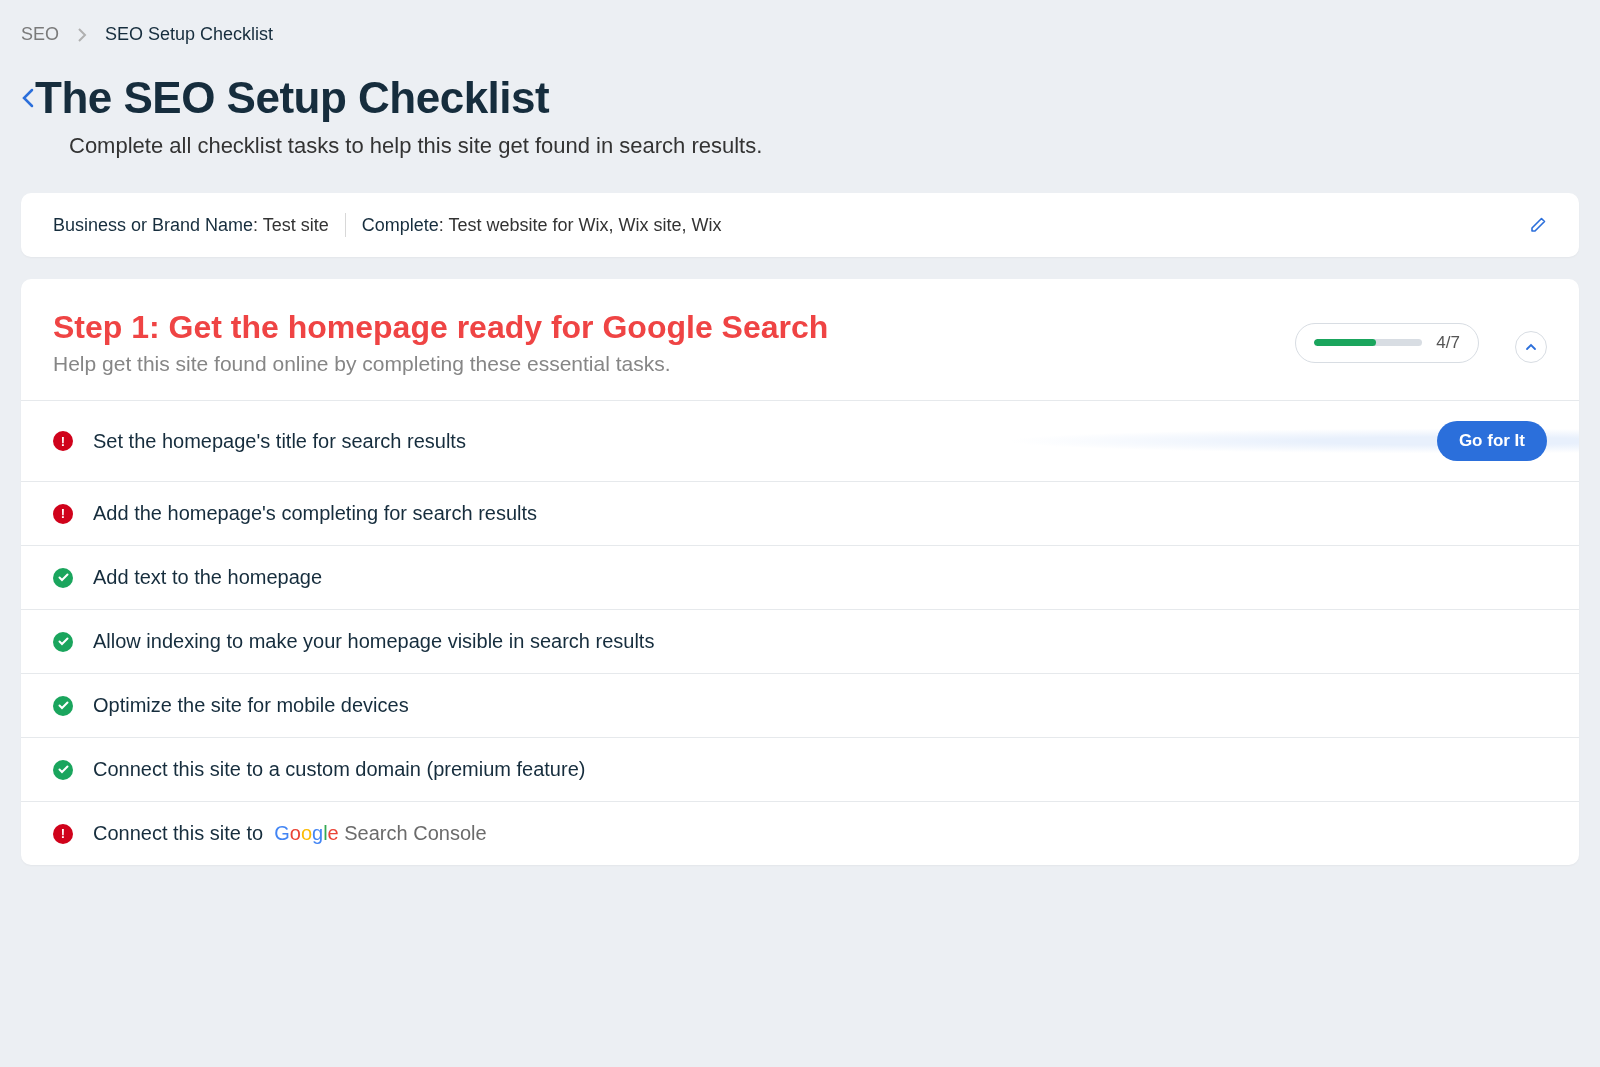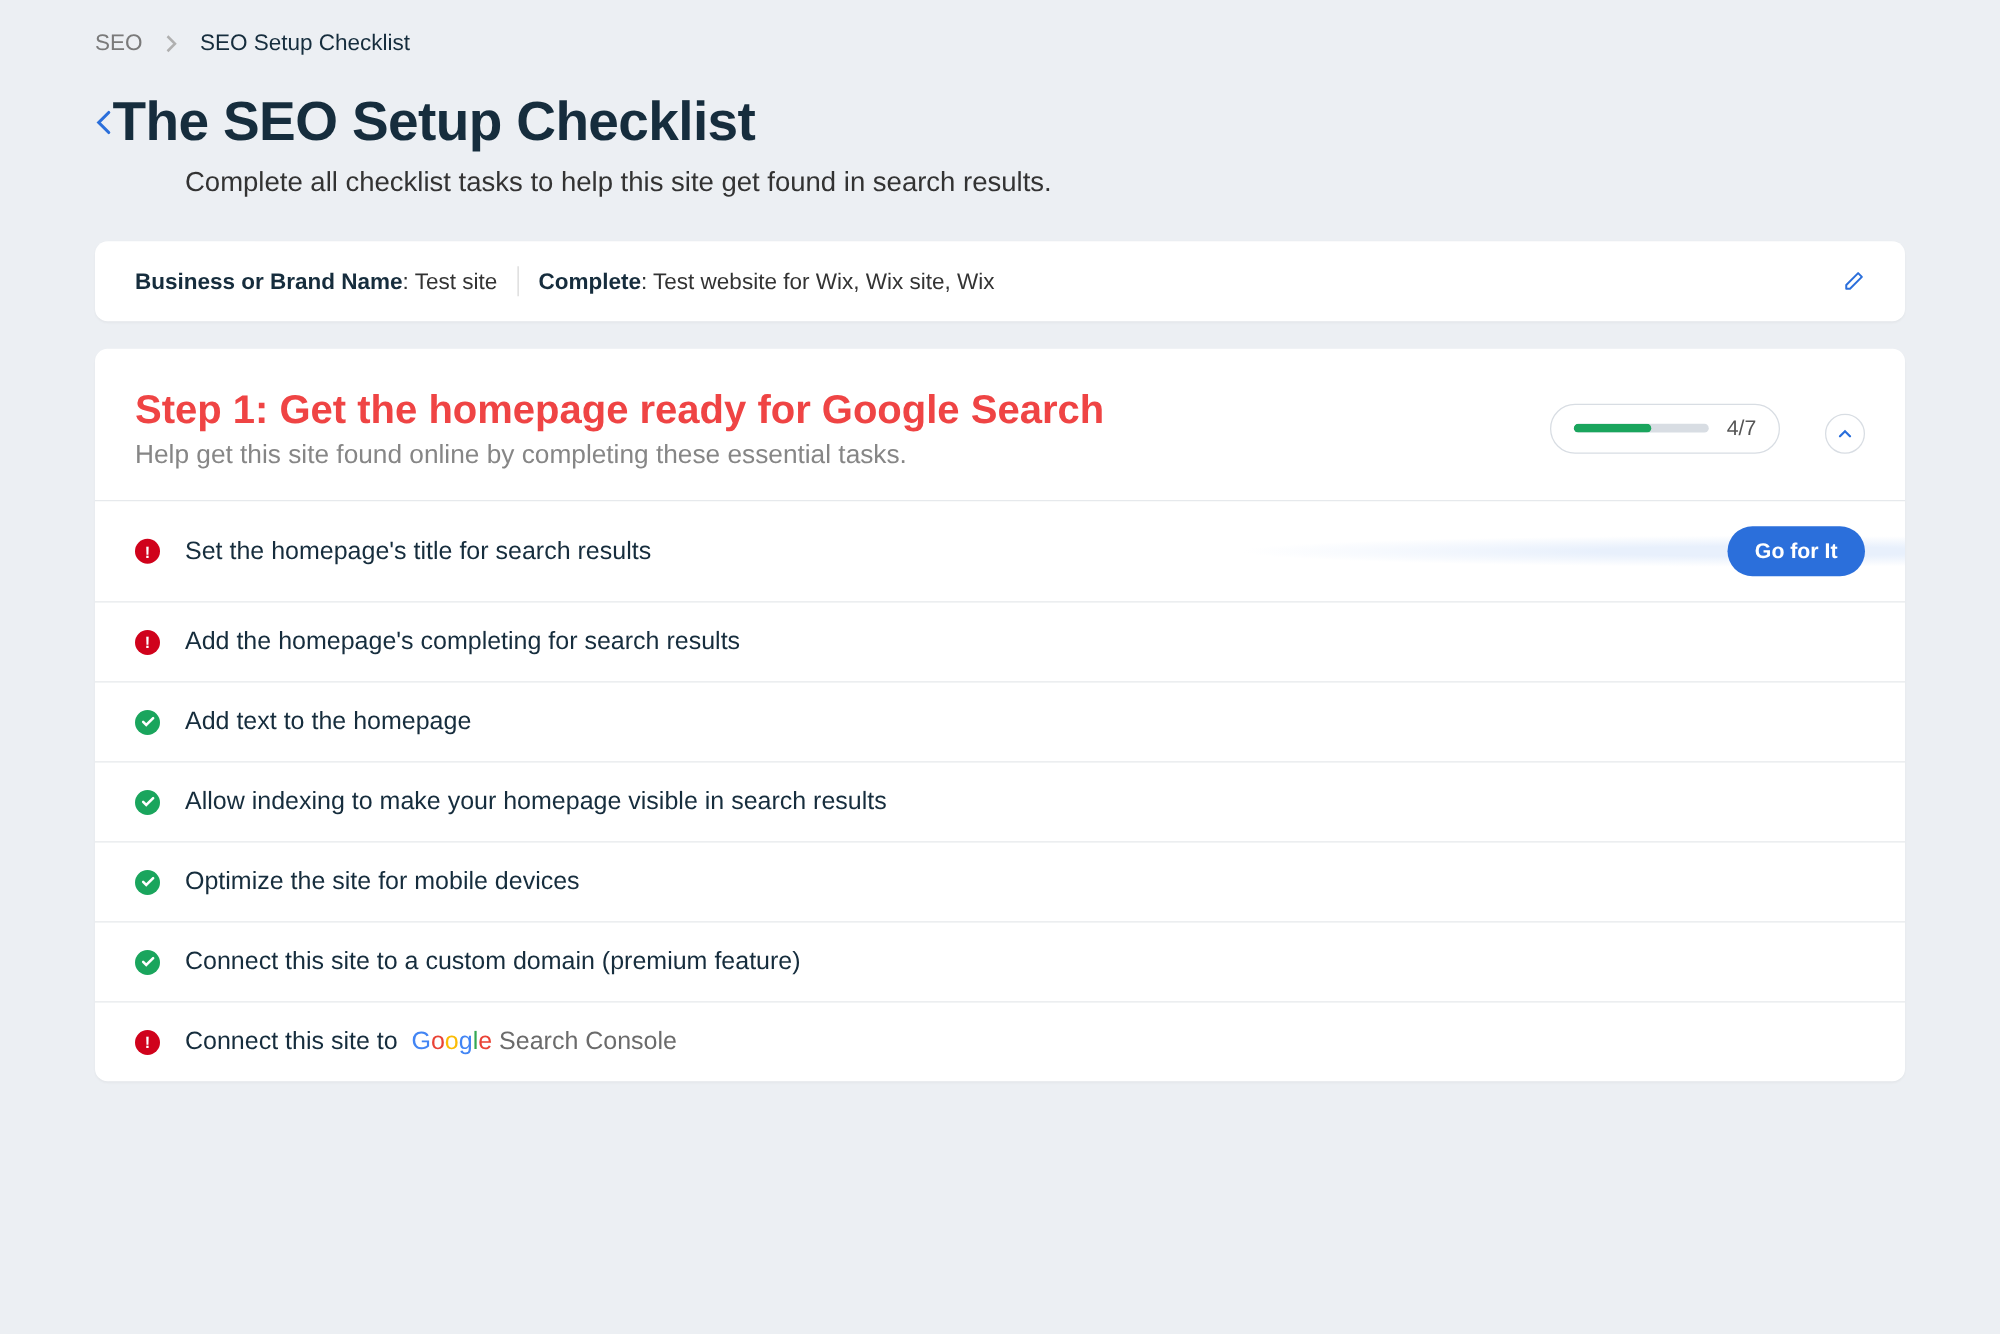--- a/index.html
+++ b/index.html
@@ -1,30 +1,30 @@
 <!DOCTYPE html>
 <html><head>
 <meta charset="utf-8">
 <style>
 *{margin:0;padding:0;box-sizing:border-box}
 body{font-family:-apple-system,BlinkMacSystemFont,"Helvetica Neue",Arial,sans-serif;background:#eceff3;width:1600px;height:1067px;overflow:hidden;color:#162d3d}
-.container{padding:24px 76px}
+.container{padding:24px 21px}
 .breadcrumb{display:flex;align-items:center;gap:18px;margin-bottom:28px;font-size:18px}
 .breadcrumb-link{color:#7a7a7a;cursor:pointer}
 .breadcrumb-sep{color:#b0b0b0}
 .breadcrumb-current{color:#162d3d;font-weight:500}
 .header-row{display:flex;align-items:center;margin-bottom:10px}
 .back-btn{color:#2b6fdb;font-size:22px;cursor:pointer;line-height:1}
 .page-title{font-size:44px;font-weight:700;color:#162d3d;letter-spacing:-0.5px}
-.page-subtitle{font-size:22px;color:#333;margin-left:72px;margin-bottom:34px}
+.page-subtitle{font-size:22px;color:#333;margin-left:48px;margin-bottom:34px}
 .card{background:#fff;border-radius:10px;box-shadow:0 1px 2px rgba(0,0,0,.04)}
 .info-bar{display:flex;align-items:center;padding:20px 32px;font-size:18px;margin-bottom:22px}
 .info-seg{display:flex;align-items:center}
 .divider{width:1px;height:24px;background:#d8d8d8;margin:0 16px}
-.info-label{font-weight:700}
+.info-label{font-weight:400}
 .info-value{font-weight:400;color:#333}
 .edit-btn{margin-left:auto;color:#2b6fdb;cursor:pointer;display:flex;align-items:center}
 .step-card{padding:0}
 .step-header{display:flex;align-items:center;padding:30px 32px 24px}
 .step-title{font-size:32px;font-weight:700;color:#ef4444;margin-bottom:6px}
 .step-sub{font-size:21px;color:#868686}
 .step-right{margin-left:auto;display:flex;align-items:flex-end;gap:36px}
 .progress-pill{display:flex;align-items:center;gap:14px;border:1px solid #d8dde3;border-radius:22px;padding:9px 18px}
 .progress-bar{width:108px;height:7px;background:#d8dde3;border-radius:4px;overflow:hidden}
 .progress-fill{height:100%;background:#1aa55d;border-radius:4px}

